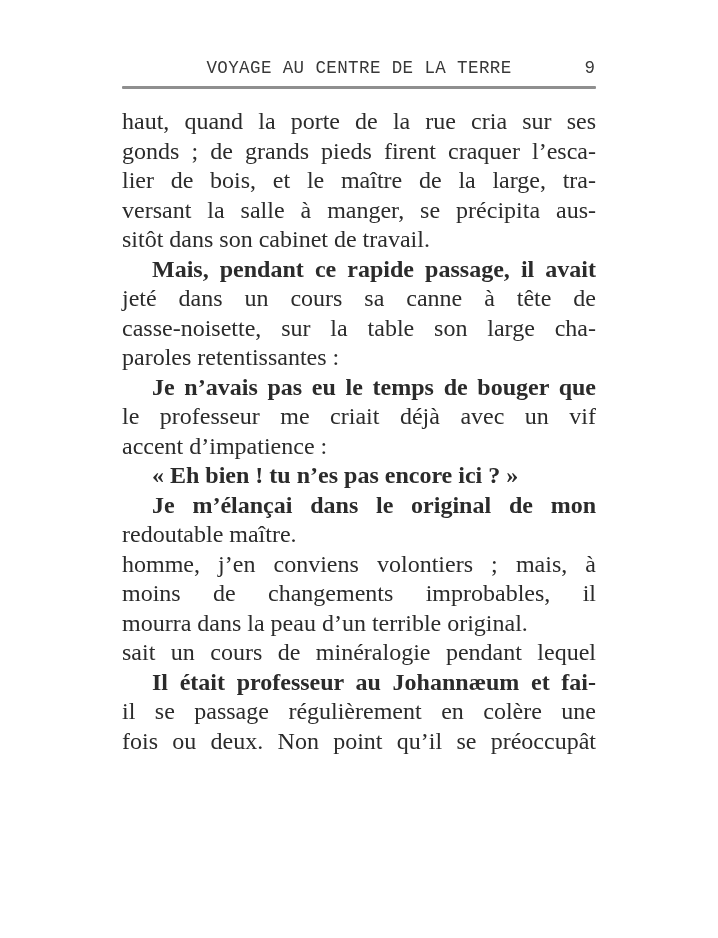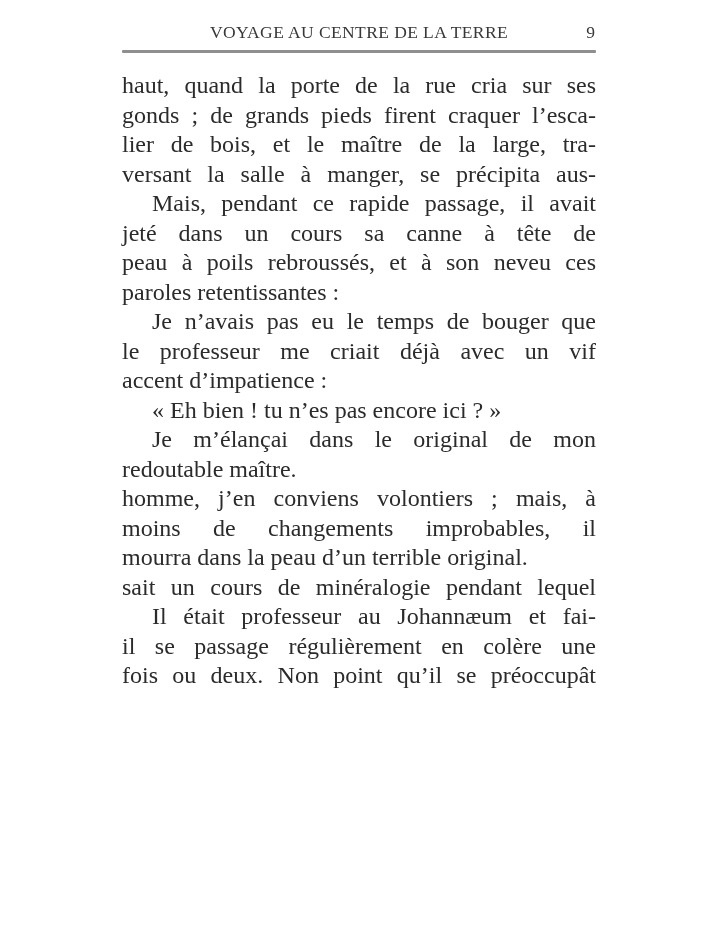--- a/index.html
+++ b/index.html
@@ -14,21 +14,22 @@
     background: #ffffff;
     overflow: hidden;
     font-family: "Liberation Serif", "DejaVu Serif", serif;
     color: #2b2b2b;
   }
   .content {
     width: 474px;
     margin-left: 122px;
   }
   .running-head {
-    padding-top: 22px;
+    padding-top: 58px;
+    font-family: Liberation Mono, monospace;
   }
   .head-line {
     position: relative;
     height: 20px;
     font-size: 17.5px;
     line-height: 20px;
     color: #383838;
   }
   .head-title {
     display: block;
@@ -54,20 +55,21 @@
   }
   .line {
     text-align: justify;
     text-align-last: left;
   }
   .line.just {
     text-align-last: justify;
   }
   .line.indent {
     text-indent: 30px;
+    font-weight: bold;
   }
 </style>
 </head>
 <body>
 
 <div class="page">
   <div class="content">
 
     <div class="running-head">
       <div class="head-line">
@@ -75,23 +77,24 @@
         <span class="head-num">9</span>
       </div>
       <div class="rule"></div>
     </div>
 
     <div class="body-text" id="text-block">
         <div class="line just">haut, quand la porte de la rue cria sur ses</div>
         <div class="line just">gonds ; de grands pieds firent craquer l’esca-</div>
         <div class="line just">lier de bois, et le maître de la large, tra-</div>
         <div class="line just">versant la salle à manger, se précipita aus-</div>
+        <div class="line">sitôt dans son cabinet de travail.</div>
         <div class="line indent just">Mais, pendant ce rapide passage, il avait</div>
         <div class="line just">jeté dans un cours sa canne à tête de</div>
-        <div class="line just">peau à poils rebroussés, et à son neveu ces</div>
+        <div class="line just">casse-noisette, sur la table son large cha-</div>
         <div class="line">paroles retentissantes :</div>
         <div class="line indent just">Je n’avais pas eu le temps de bouger que</div>
         <div class="line just">le professeur me criait déjà avec un vif</div>
         <div class="line">accent d’impatience :</div>
         <div class="line indent">« Eh bien ! tu n’es pas encore ici ? »</div>
         <div class="line indent just">Je m’élançai dans le original de mon</div>
         <div class="line">redoutable maître.</div>
         <div class="line just">homme, j’en conviens volontiers ; mais, à</div>
         <div class="line just">moins de changements improbables, il</div>
         <div class="line">mourra dans la peau d’un terrible original.</div>

